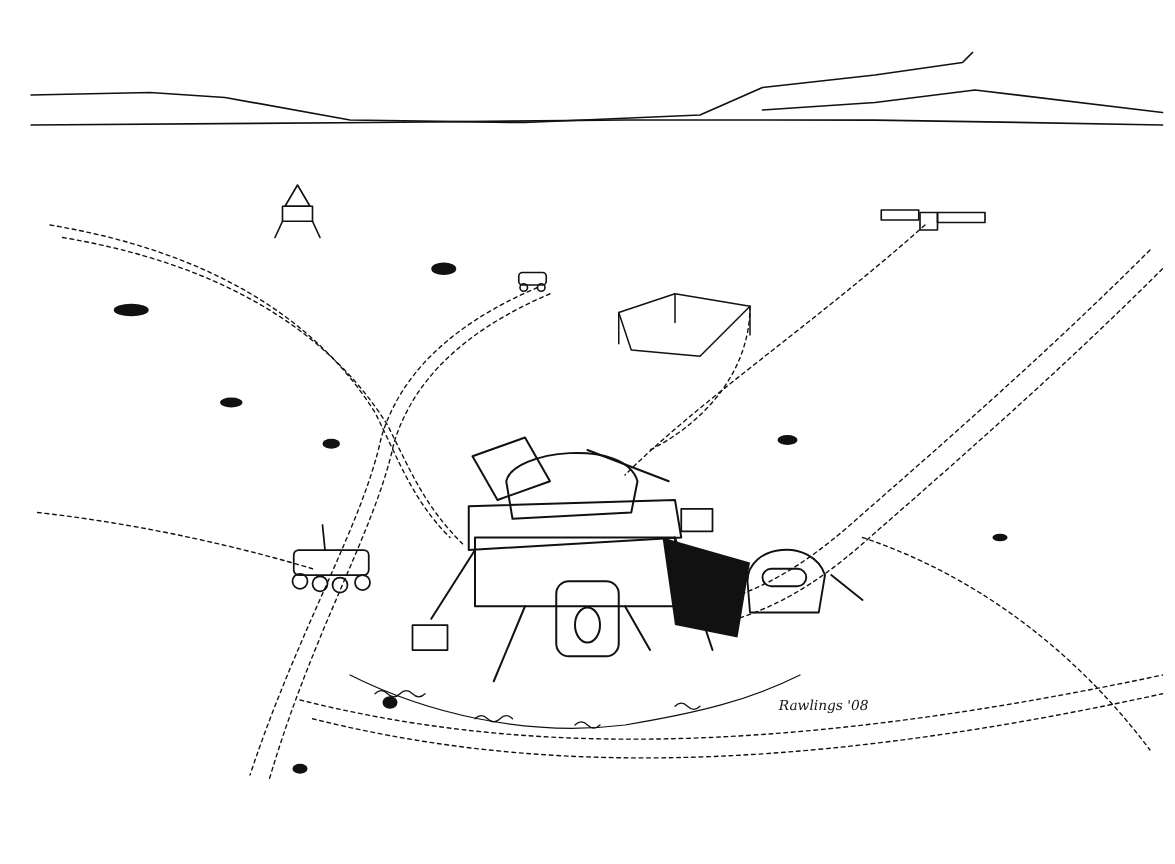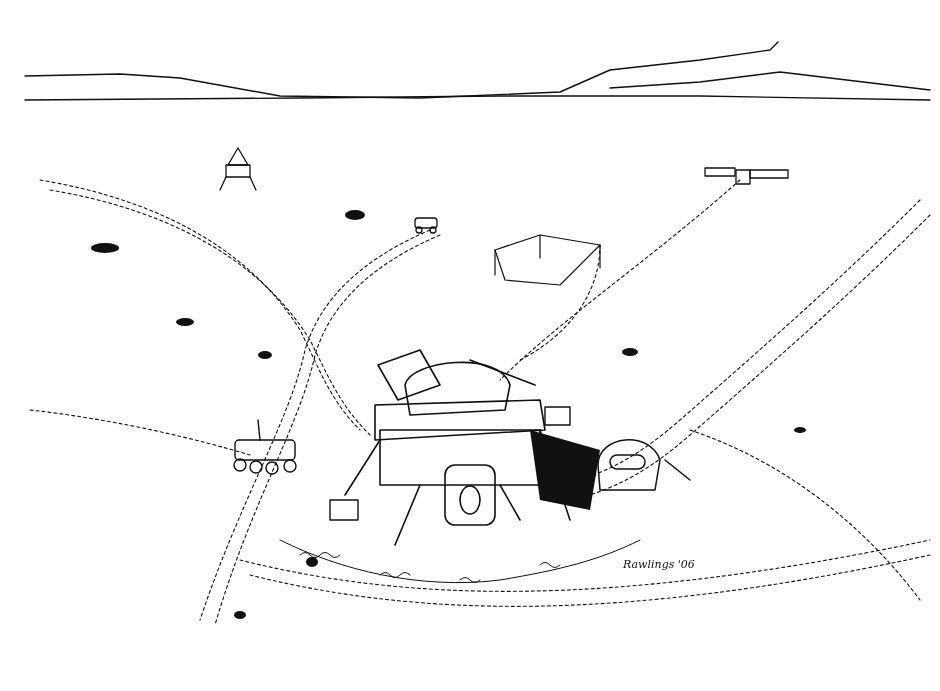--- a/index.html
+++ b/index.html
@@ -101,14 +101,14 @@
   <g class="ink" stroke-width="1.4">
     <rect x="545" y="407" width="25" height="18"></rect>
         <rect x="330" y="500" width="28" height="20"></rect>
   </g>
 
   <g class="ink" stroke-width="1">
     <path d="M280 540 C340 570 420 590 500 580 C560 570 600 560 640 540"></path>
     <path d="M300 555 q5 -5 10 0 q5 5 10 0 q5 -5 10 0 q5 5 10 0 M380 575 q5 -5 10 0 q5 5 10 0 q5 -5 10 0 M460 580 q5 -5 10 0 q5 5 10 0 M540 565 q5 -5 10 0 q5 5 10 0"></path>
   </g>
 </svg>
-<div class="sig" style="left:623px;top:558px;">Rawlings '06</div>
+<div class="sig" style="left:623px;top:558px;">Rawlings '08</div>
 </div>
 
 </body></html>

